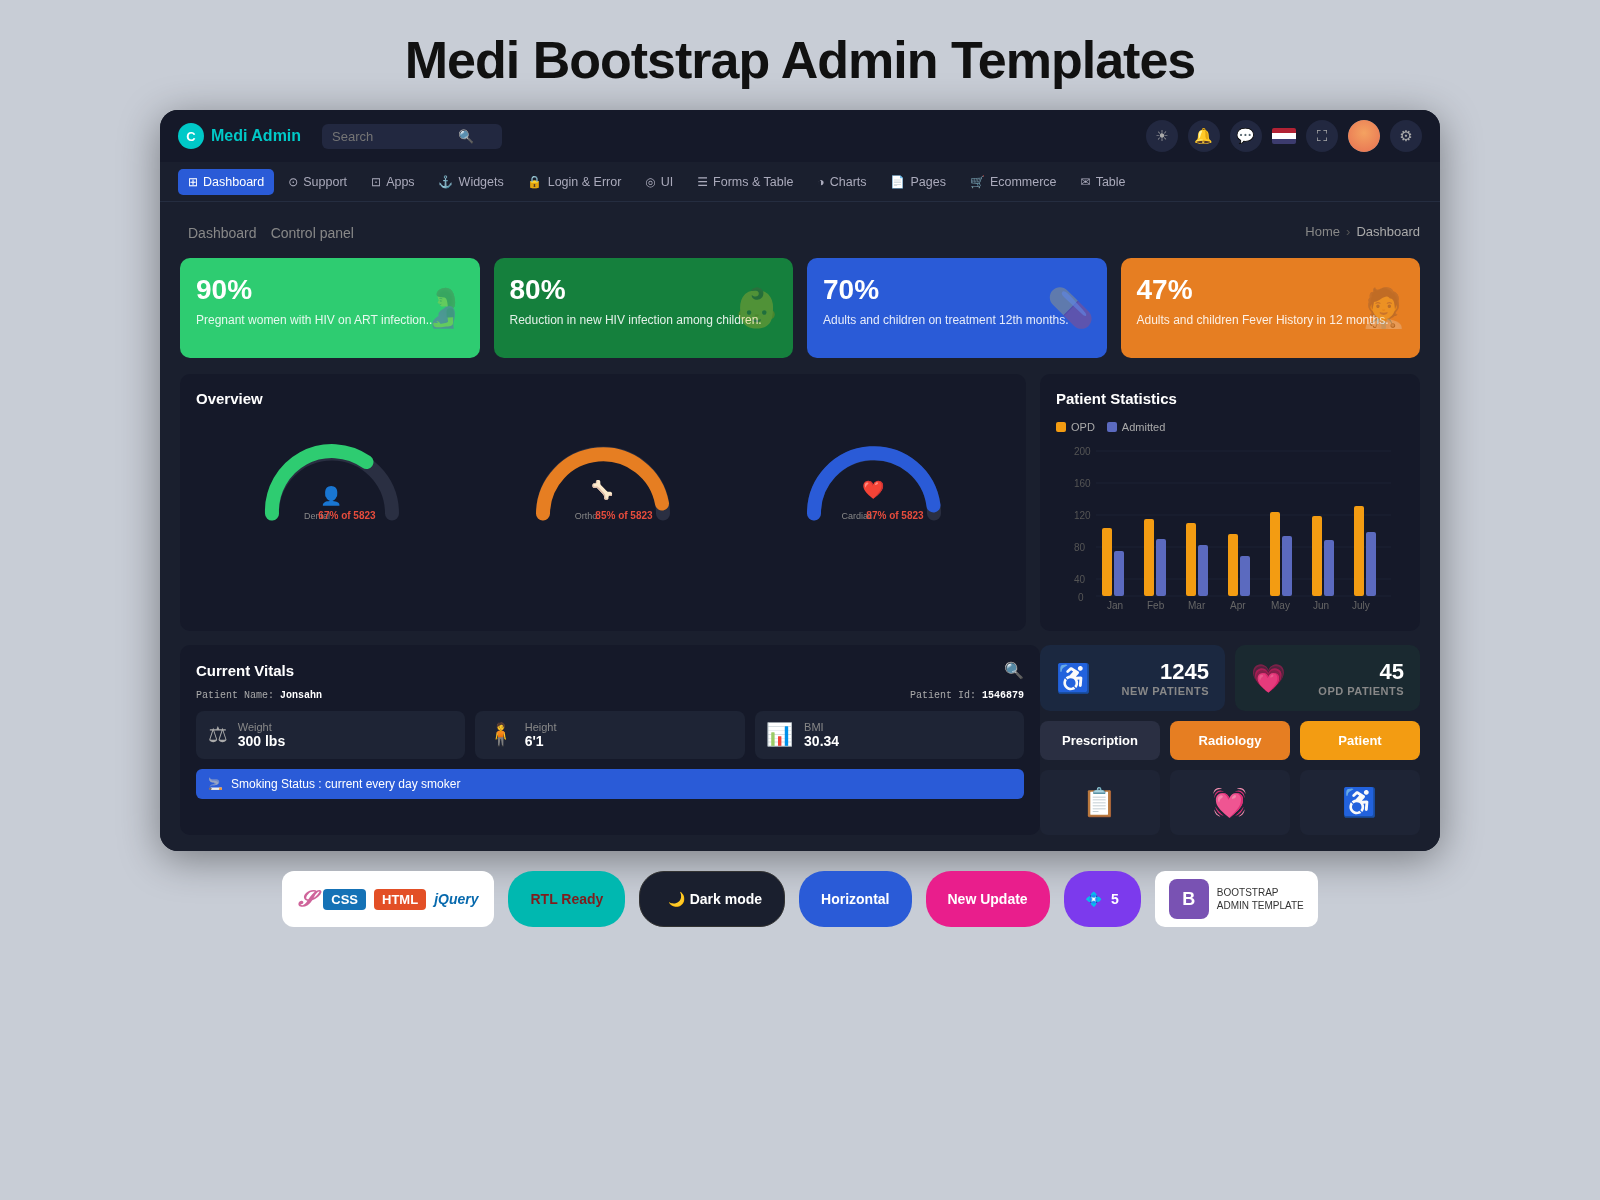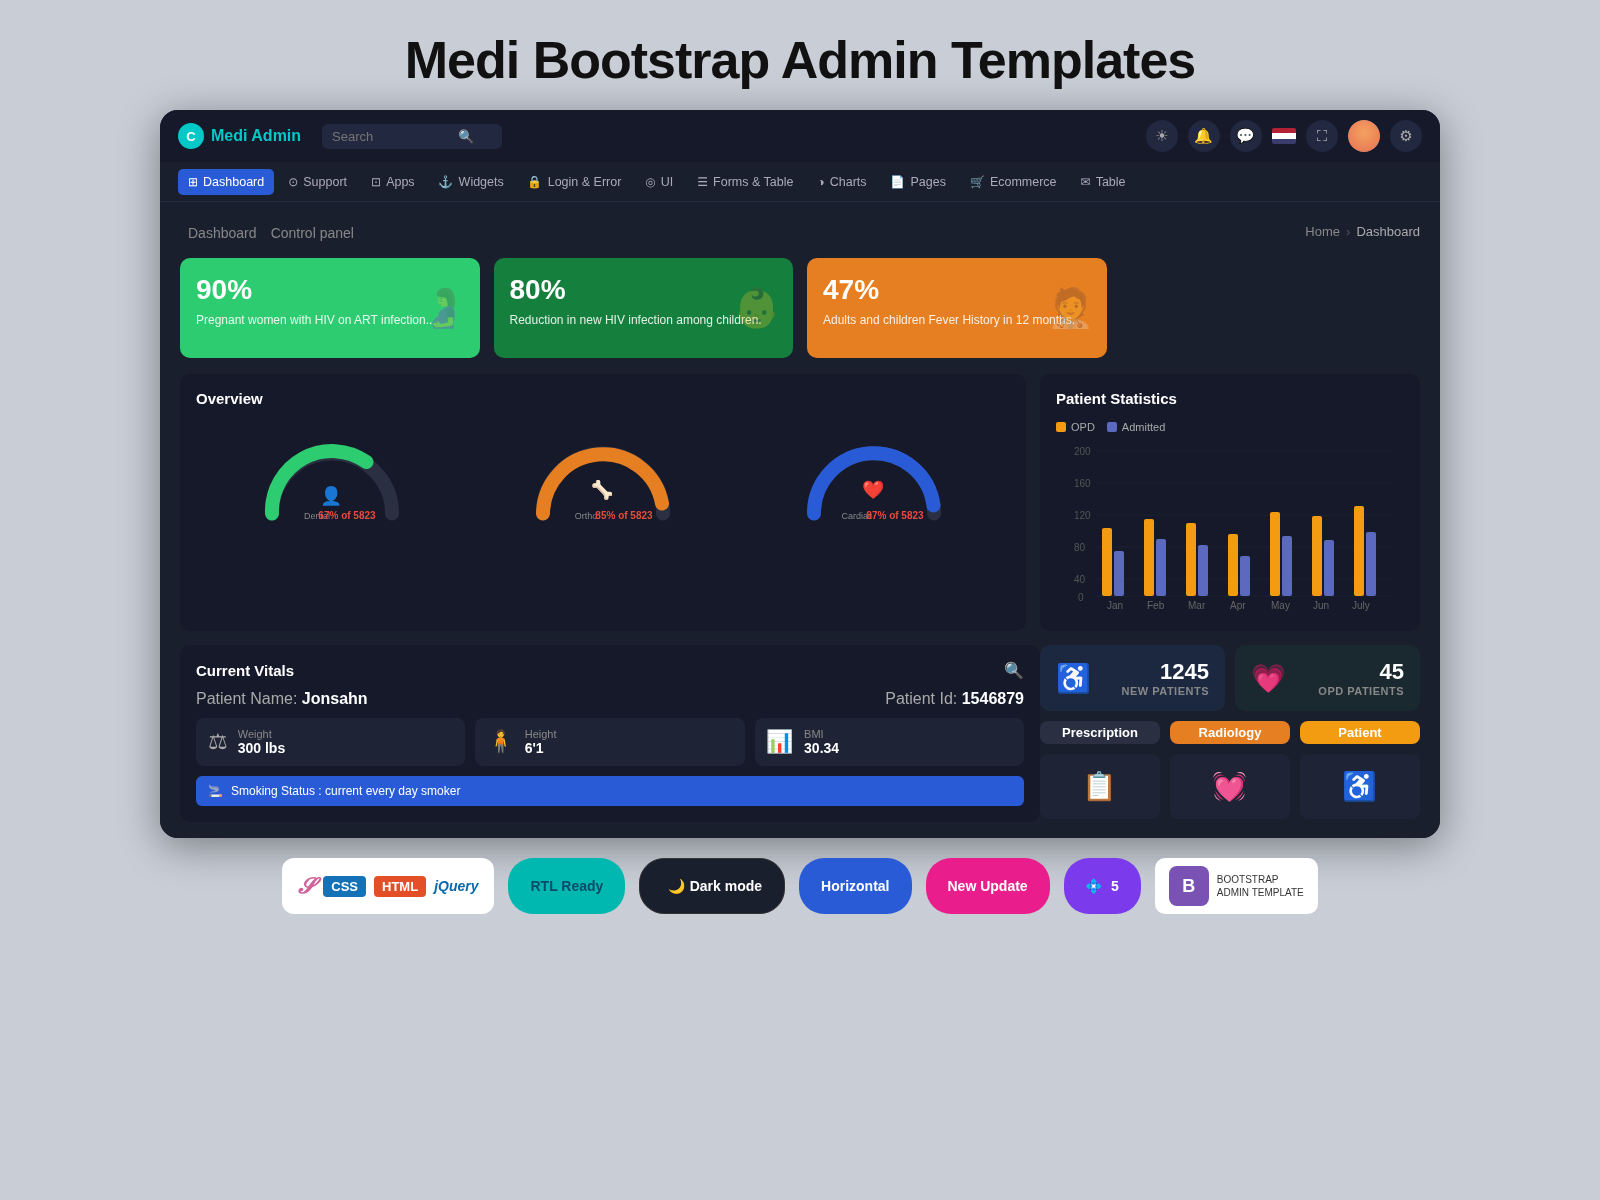--- a/index.html
+++ b/index.html
@@ -136,21 +136,21 @@
     .gauge-container { position: relative; width: 150px; height: 90px; overflow: hidden; }
     
     .patient-stats { background: #151929; border-radius: 10px; padding: 16px; }
     .chart-legend { display: flex; gap: 12px; margin-bottom: 8px; }
     .legend-item { display: flex; align-items: center; gap: 5px; font-size: 11px; color: #aaa; }
     .legend-dot { width: 10px; height: 10px; border-radius: 2px; }
     
     .vitals-card { background: #151929; border-radius: 10px; padding: 16px; }
     .vitals-header { display: flex; justify-content: space-between; align-items: center; margin-bottom: 10px; }
     .vitals-title { color: #fff; font-size: 15px; font-weight: 700; }
-    .vitals-patient { color: #aaa; font-size: 16px; margin-bottom: 0; }
+    .vitals-patient { color: #aaa; font-size: 10px; margin-bottom: 0; font-family: Liberation Mono, monospace; }
     .vitals-patient strong { color: #fff; }
     .vitals-metrics { display: grid; grid-template-columns: repeat(3, 1fr); gap: 10px; margin: 10px 0; }
     .metric-box {
       background: #1e2435; border-radius: 8px; padding: 10px 12px;
       display: flex; align-items: center; gap: 10px;
     }
     .metric-icon { font-size: 22px; color: #aaa; }
     .metric-info { }
     .metric-label { font-size: 11px; color: #888; }
     .metric-value { font-size: 14px; font-weight: 700; color: #fff; }
@@ -161,37 +161,37 @@
     }
     .quick-stat {
       background: #1e2435; border-radius: 10px; padding: 14px 16px;
       display: flex; align-items: center; gap: 14px;
     }
     .quick-stat-icon { font-size: 28px; }
     .quick-stat-info { flex: 1; text-align: right; }
     .quick-stat-value { color: #fff; font-size: 22px; font-weight: 800; }
     .quick-stat-label { color: #888; font-size: 11px; font-weight: 600; letter-spacing: 0.5px; }
     .action-btn {
-      border-radius: 8px; padding: 4px; text-align: center;
+      border-radius: 8px; padding: 12px; text-align: center;
       color: #fff; font-size: 13px; font-weight: 600; cursor: pointer;
       display: flex; align-items: center; justify-content: center; gap: 6px;
     }
     .action-btn.gray { background: #2a2f42; }
     .action-btn.orange { background: #e67e22; }
     .action-btn.yellow { background: #f39c12; }
     
     .features-row {
       display: flex; gap: 14px; padding: 20px 0 10px;
       justify-content: center; flex-wrap: wrap;
     }
     .feature-badge {
       padding: 10px 22px; border-radius: 25px; font-size: 14px; font-weight: 700;
       display: flex; align-items: center; gap: 8px; cursor: pointer;
     }
-    .feature-badge.teal { background: #00b8b0; color: #0c4a6e; }
+    .feature-badge.teal { background: #00b8b0; color: #7f1d1d; }
     .feature-badge.dark { background: #1a1f2e; color: #fff; border: 1px solid #333; padding-left: 28px; }
     .feature-badge.blue { background: #2a5bd7; color: #fff; }
     .feature-badge.pink { background: #e91e8c; color: #fff; }
     .feature-badge.purple { background: #7c3aed; color: #fff; }
     .bootstrap-logo {
       background: #fff; border-radius: 10px; padding: 8px 14px;
       display: flex; align-items: center; gap: 8px;
     }
     .bs-icon {
       width: 40px; height: 40px; background: #7952b3; border-radius: 8px;
@@ -300,20 +300,25 @@
       <div class="stat-card green">
         <div class="stat-pct">90%</div>
         <div class="stat-desc">Pregnant women with HIV on ART infection..</div>
         <div class="stat-icon">🤰</div>
       </div>
       <div class="stat-card green2">
         <div class="stat-pct">80%</div>
         <div class="stat-desc">Reduction in new HIV infection among children.</div>
         <div class="stat-icon">👶</div>
       </div>
+      <div class="stat-card blue">
+        <div class="stat-pct">70%</div>
+        <div class="stat-desc">Adults and children on treatment 12th months.</div>
+        <div class="stat-icon">💊</div>
+      </div>
       <div class="stat-card orange">
         <div class="stat-pct">47%</div>
         <div class="stat-desc">Adults and children Fever History in 12 months.</div>
         <div class="stat-icon">🧑‍⚕️</div>
       </div>
     </div>
 
     <div style="display:grid; grid-template-columns: 1fr 380px; gap:14px; margin-bottom:14px;">
 
       <div class="card">

